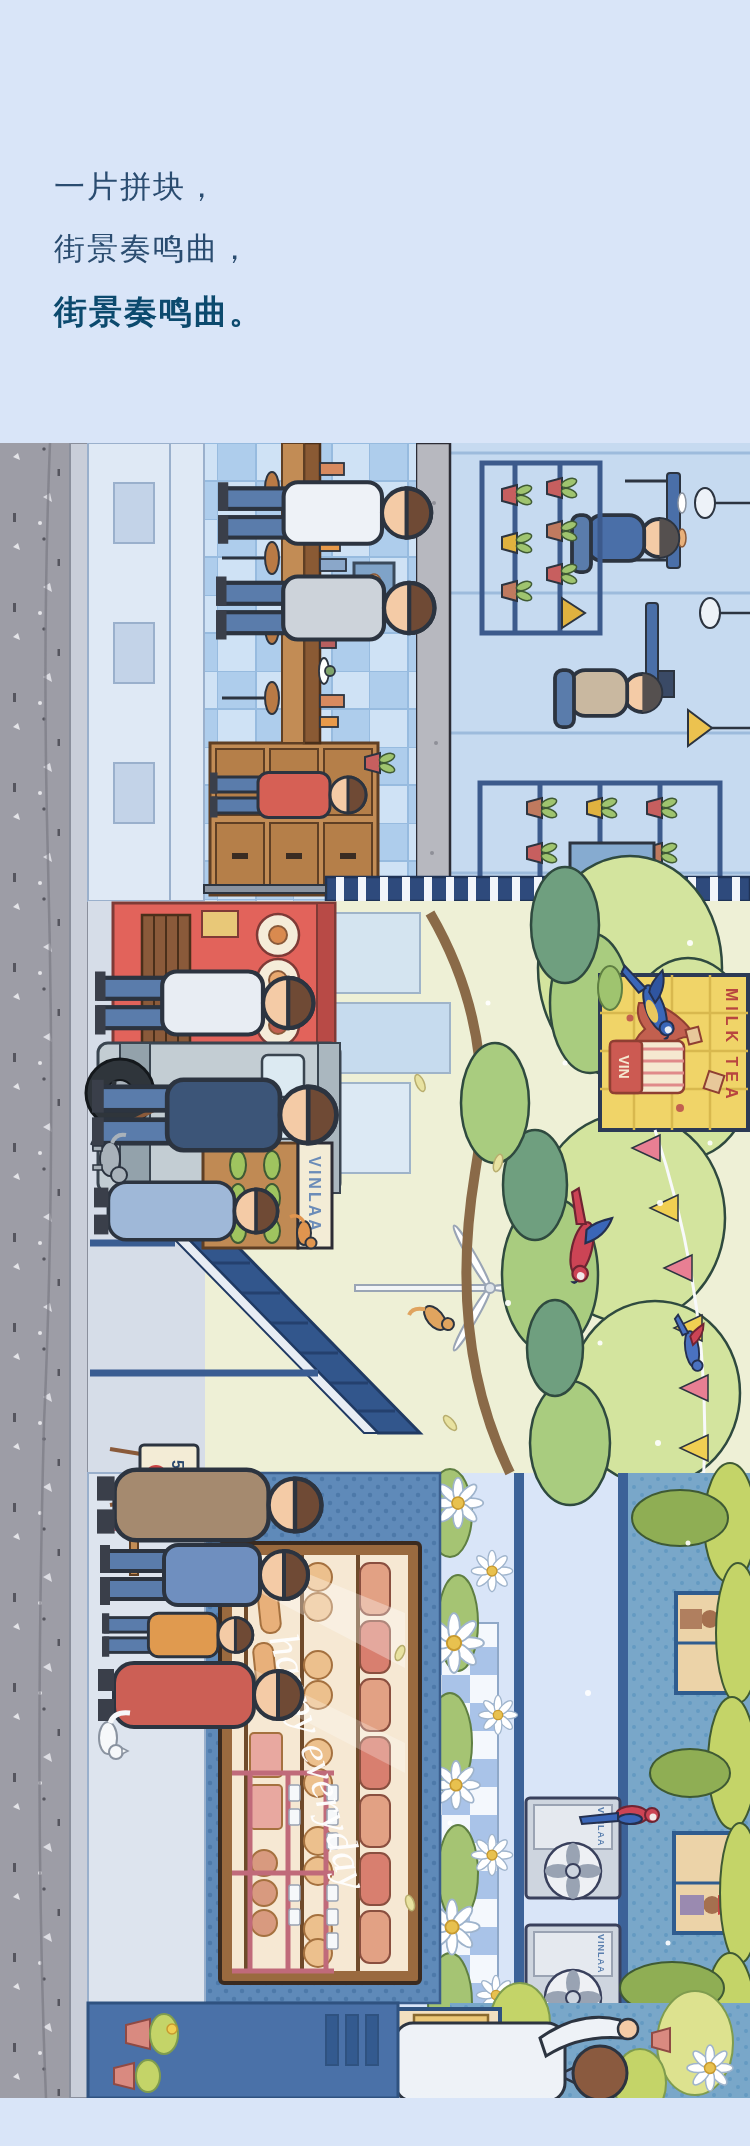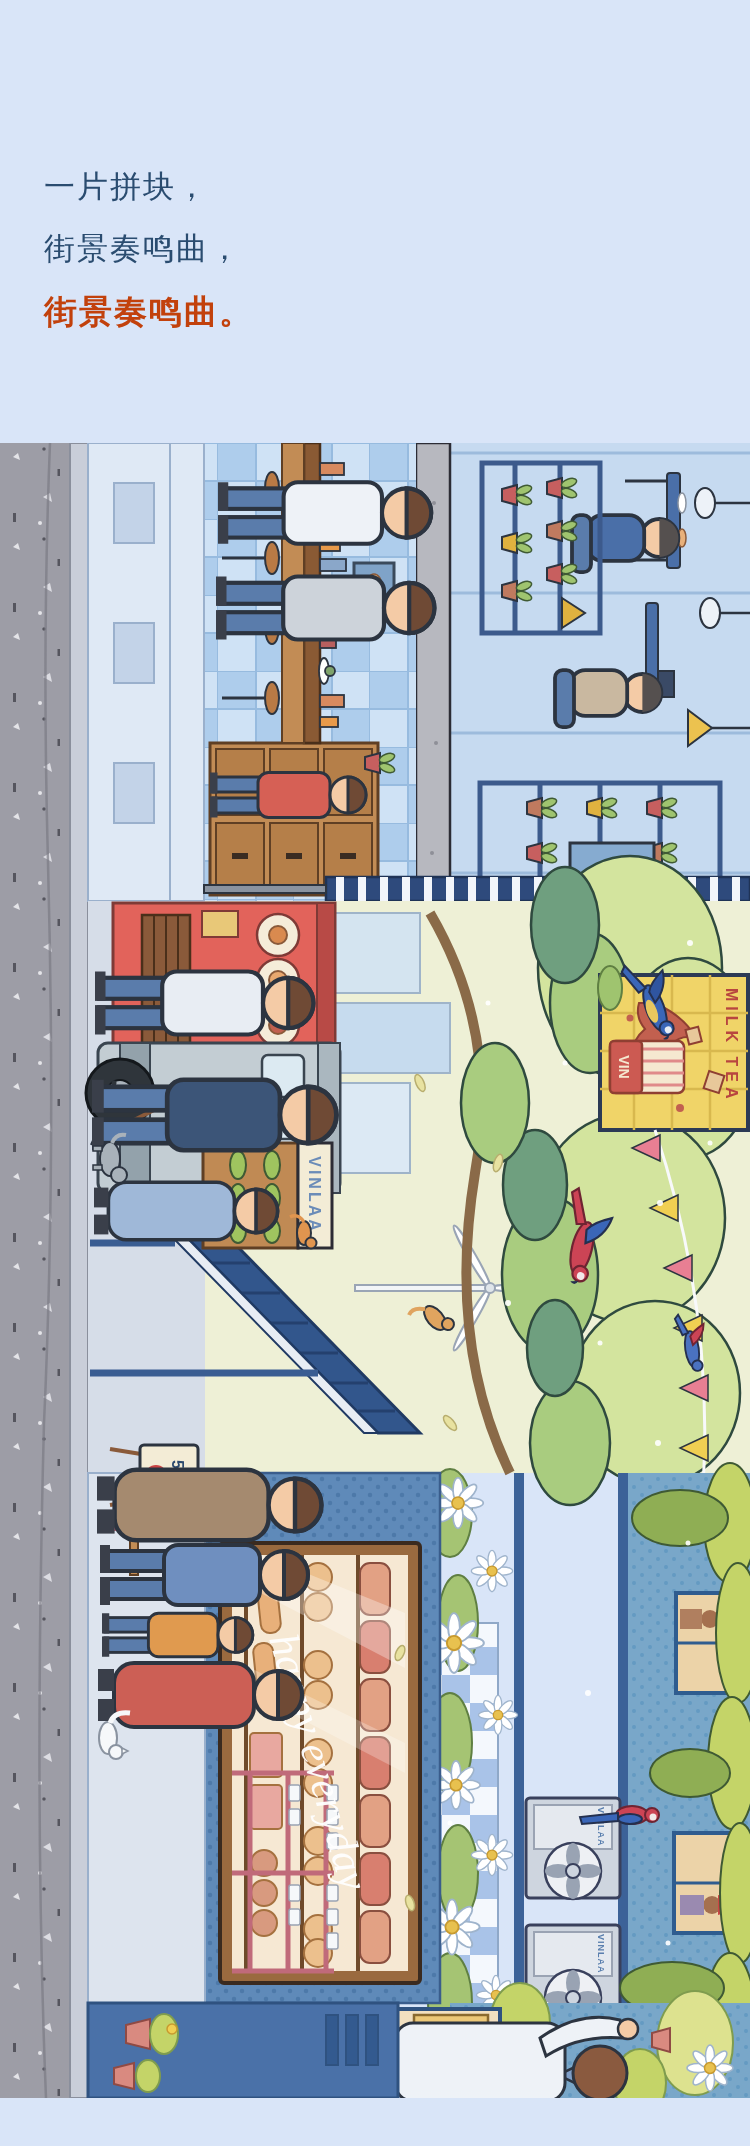--- a/index.html
+++ b/index.html
@@ -1,20 +1,20 @@
 <!DOCTYPE html>
 <html><head>
 <meta charset="utf-8">
 <style>
   html,body{margin:0;padding:0;background:#eef2f8;}
   .page{position:relative;width:750px;height:2146px;margin:0 auto;background:#d9e5f8;overflow:hidden;
         font-family:"Liberation Sans",sans-serif;}
-  .hero{position:absolute;left:44px;top:156px;}
+  .hero{position:absolute;left:54px;top:156px;}
   .hero-line{font-size:31px;line-height:62px;font-weight:400;color:#2a4c70;letter-spacing:2px;}
-  .hero-bold{font-size:33px;line-height:64px;font-weight:700;color:#c2410c;letter-spacing:2px;}
+  .hero-bold{font-size:33px;line-height:64px;font-weight:700;color:#0c4a6e;letter-spacing:2px;}
   .watermark{position:absolute;top:562px;right:40px;font-size:15px;font-weight:600;
              letter-spacing:9px;color:#bfd0e8;}
   .illus-rotator{position:absolute;left:0;top:443px;width:1655px;height:750px;
                  transform:translateX(750px) rotate(90deg);transform-origin:0 0;}
   .illus-rotator svg{display:block;}
   text{font-family:"Liberation Sans",sans-serif;}
   .script{font-family:"Liberation Serif",serif;font-style:italic;}
 </style>
 </head>
 <body>

